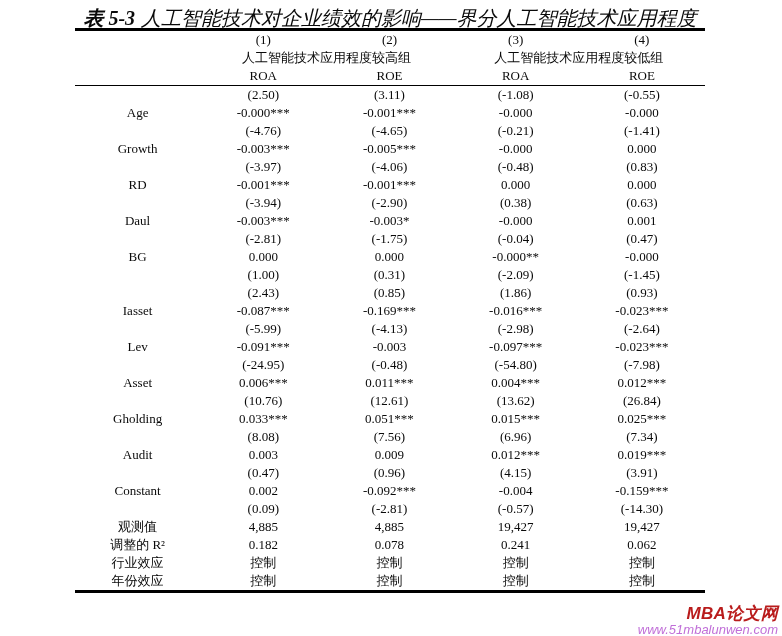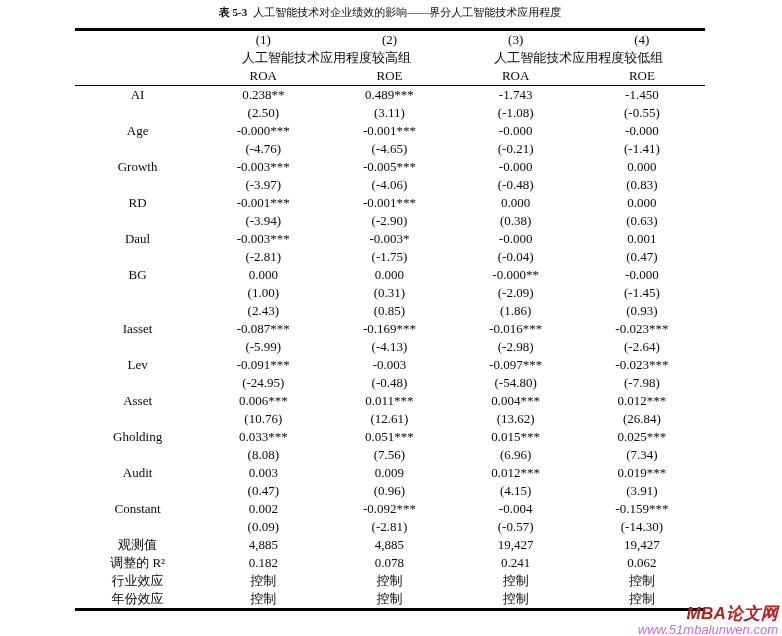--- a/index.html
+++ b/index.html
@@ -14,22 +14,23 @@
     overflow: hidden;
     font-family: "Liberation Serif", "DejaVu Serif", serif;
     color: #0a0a0a;
   }
   .title {
     position: absolute;
     top: 5px;
     left: 75px;
     width: 630px;
     text-align: center;
-    font-size: 11px;
+    font-size: 20px;
     white-space: nowrap;
+    font-style: italic;
   }
   .title-num {
     font-weight: bold;
     margin-right: 6px;
   }
   table.regression {
     position: absolute;
     top: 28px;
     left: 75px;
     width: 630px;
@@ -104,27 +105,20 @@
     <tr class="measures">
       <td></td>
       <td>ROA</td>
       <td>ROE</td>
       <td>ROA</td>
       <td>ROE</td>
     </tr>
   </thead>
   <tbody>
       <tr>
-        <td>AI</td>
-        <td>0.238**</td>
-        <td>0.489***</td>
-        <td>-1.743</td>
-        <td>-1.450</td>
-      </tr>
-      <tr>
         <td></td>
         <td>(2.50)</td>
         <td>(3.11)</td>
         <td>(-1.08)</td>
         <td>(-0.55)</td>
       </tr>
       <tr>
         <td>Age</td>
         <td>-0.000***</td>
         <td>-0.001***</td>

